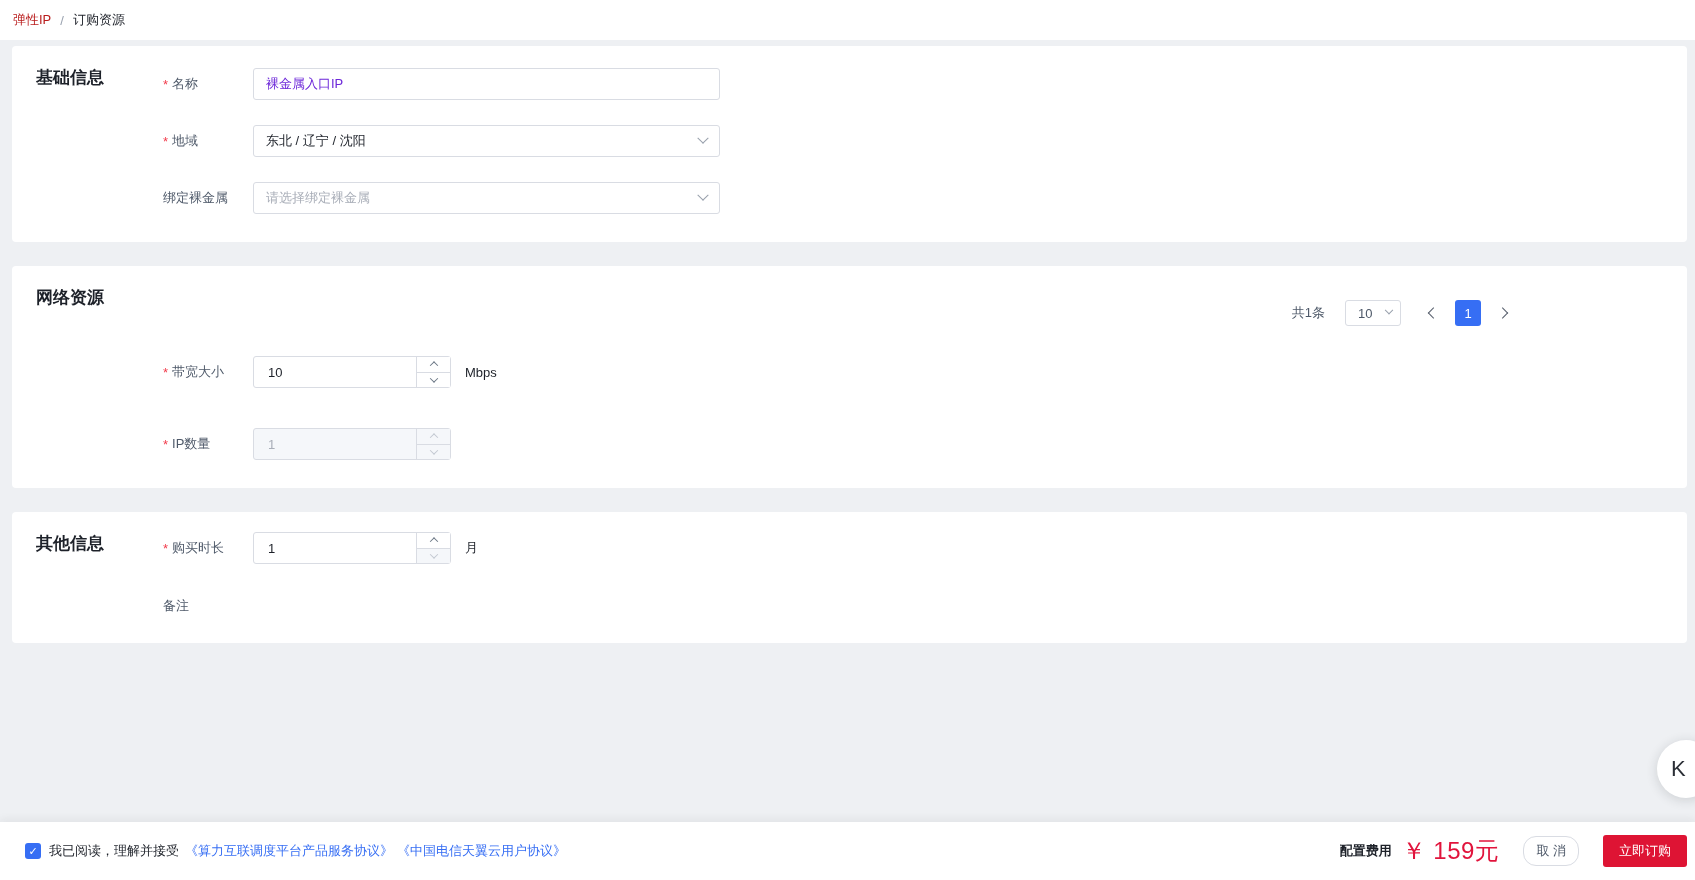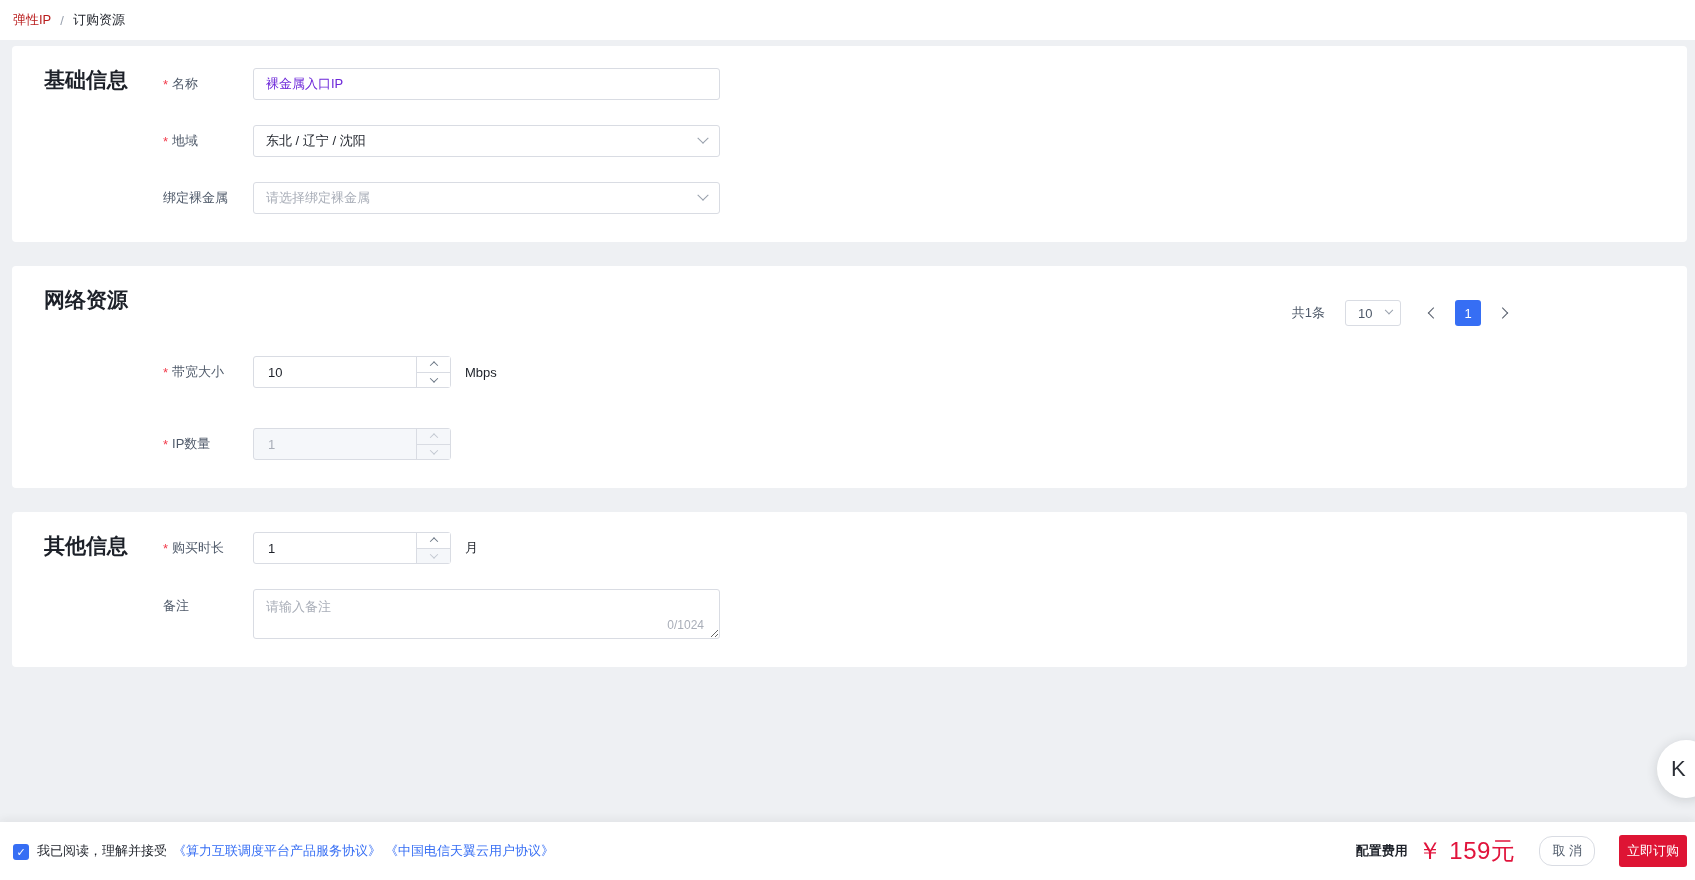--- a/index.html
+++ b/index.html
@@ -23,21 +23,21 @@
   .crumb-current { color: #1d2129; }
 
   
   .content { padding: 6px 8px 0 12px; }
   .card {
     background: #fff; border-radius: 4px;
     position: relative; margin-bottom: 24px;
   }
   .section-title {
     position: absolute; left: 24px; top: 20px;
-    font-size: 21px; font-weight: 700; color: #1d2129; margin-left: 8px;
+    font-size: 17px; font-weight: 700; color: #1d2129;
   }
   .card-pad { padding: 22px 0 28px 0; }
 
   .form-row { display: flex; align-items: center; margin-left: 151px; }
   .form-row + .form-row { margin-top: 25px; }
   .form-label {
     width: 90px; color: #4e5969; font-size: 13px;
     display: flex; align-items: center; flex-shrink: 0;
   }
   .req { color: #f23c4c; margin-right: 4px; font-size: 13px; }
@@ -149,40 +149,40 @@
   .row-top { align-items: flex-start; }
   .row-top .form-label { padding-top: 8px; }
 
   
   .footer {
     position: absolute; left: 0; bottom: 0; width: 100%; height: 58px;
     background: #fff; box-shadow: 0 -3px 8px rgba(31,35,41,.06);
     display: flex; align-items: center; justify-content: space-between;
     padding: 0 8px 0 13px; z-index: 10;
   }
-  .agree { display: flex; align-items: flex-end; }
+  .agree { display: flex; align-items: center; margin-left: 12px; }
   .checkbox {
     width: 16px; height: 16px; background: #366ef4; border-radius: 3px;
     display: flex; align-items: center; justify-content: center;
     cursor: pointer; margin-right: 8px; flex-shrink: 0;
   }
   .checkbox::after { content: "✓"; color: #fff; font-size: 11px; font-weight: 700; }
   .agree-text { color: #1d2129; margin-right: 6px; }
   .agree-link { color: #366ef4; text-decoration: none; cursor: pointer; margin-right: 4px; }
   .footer-right { display: flex; align-items: center; }
   .fee-label { font-weight: 700; color: #1d2129; margin-right: 10px; }
   .fee-value { color: #e1143c; font-size: 24px; margin-right: 24px; letter-spacing: 0.5px; }
   .btn-cancel {
     min-width: 48px; height: 30px; padding: 0 12px;
     background: #fff; border: 1px solid #d9dce3; border-radius: 13px;
     color: #4e5969; font-size: 13px; cursor: pointer; font-family: inherit;
     margin-right: 24px;
   }
   .btn-submit {
-    width: 68px; height: 32px;
+    width: 84px; height: 32px;
     background: #de1434; border: none; border-radius: 3px;
     color: #fff; font-size: 13px; cursor: pointer; font-family: inherit;
   }
 
   
   .float-btn {
     position: absolute; left: 1657px; top: 740px;
     width: 58px; height: 58px; border-radius: 50%;
     background: #fff; box-shadow: 0 2px 12px rgba(31,35,41,.16);
     display: flex; align-items: center; z-index: 20;
@@ -312,24 +312,20 @@
             </div>
         </div>
       </div>
       <span class="unit-label">月</span>
     </div>
 
     <div class="form-row row-top">
       <div class="form-label">
         <span>备注</span>
       </div>
-      <div class="textarea-wrap">
-        <textarea placeholder="请输入备注" style=""></textarea>
-        <span class="char-counter">0/1024</span>
-      </div>
     </div>
   </div>
 
 </div>
 
 <div class="float-btn">
   <span>K</span>
 </div>
 
 <div class="footer">

